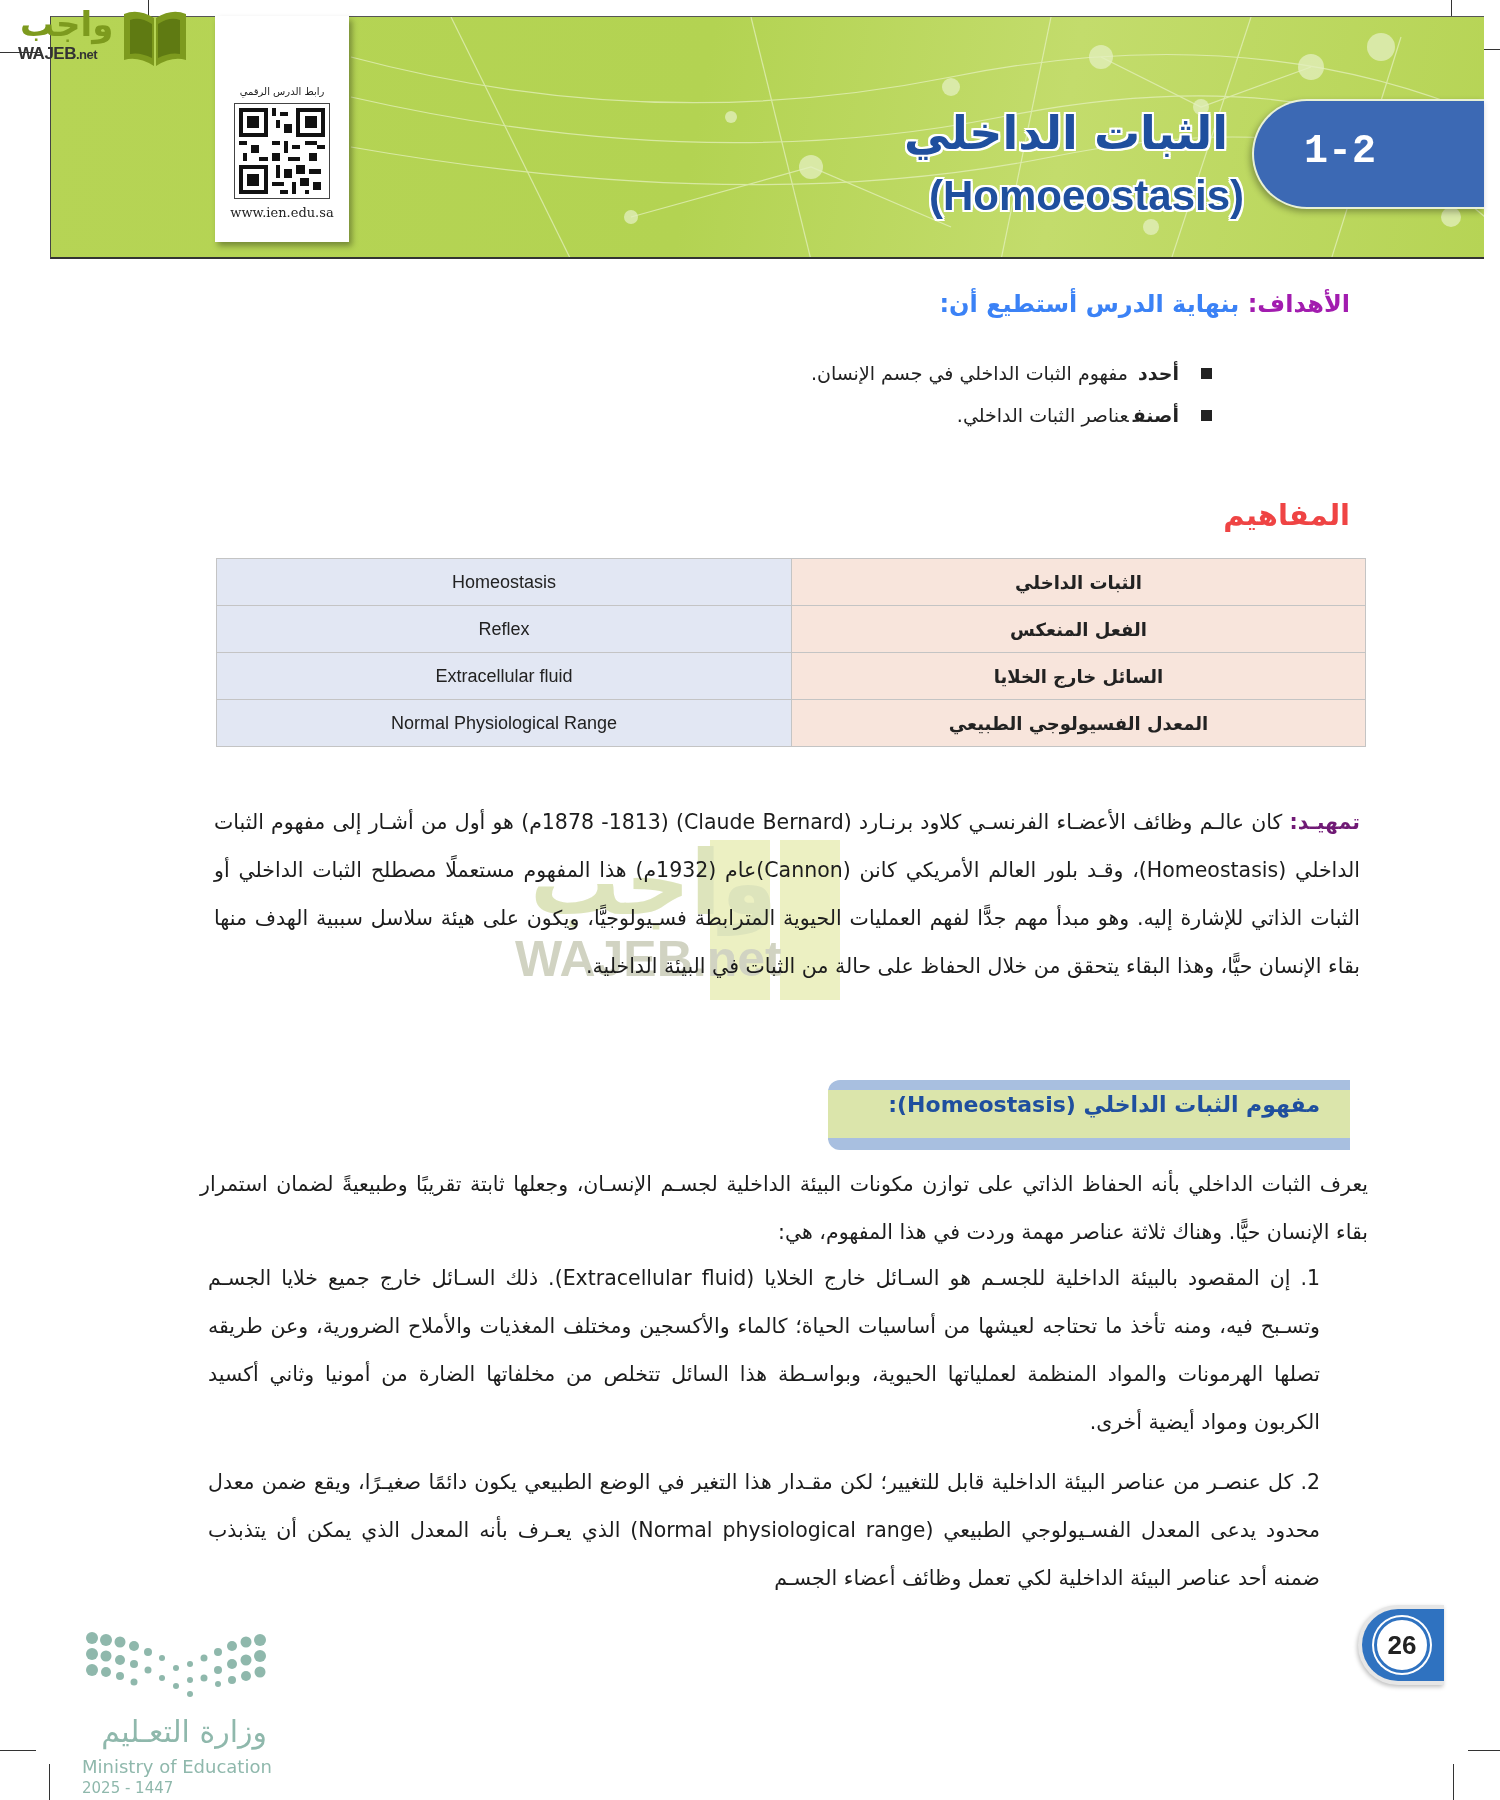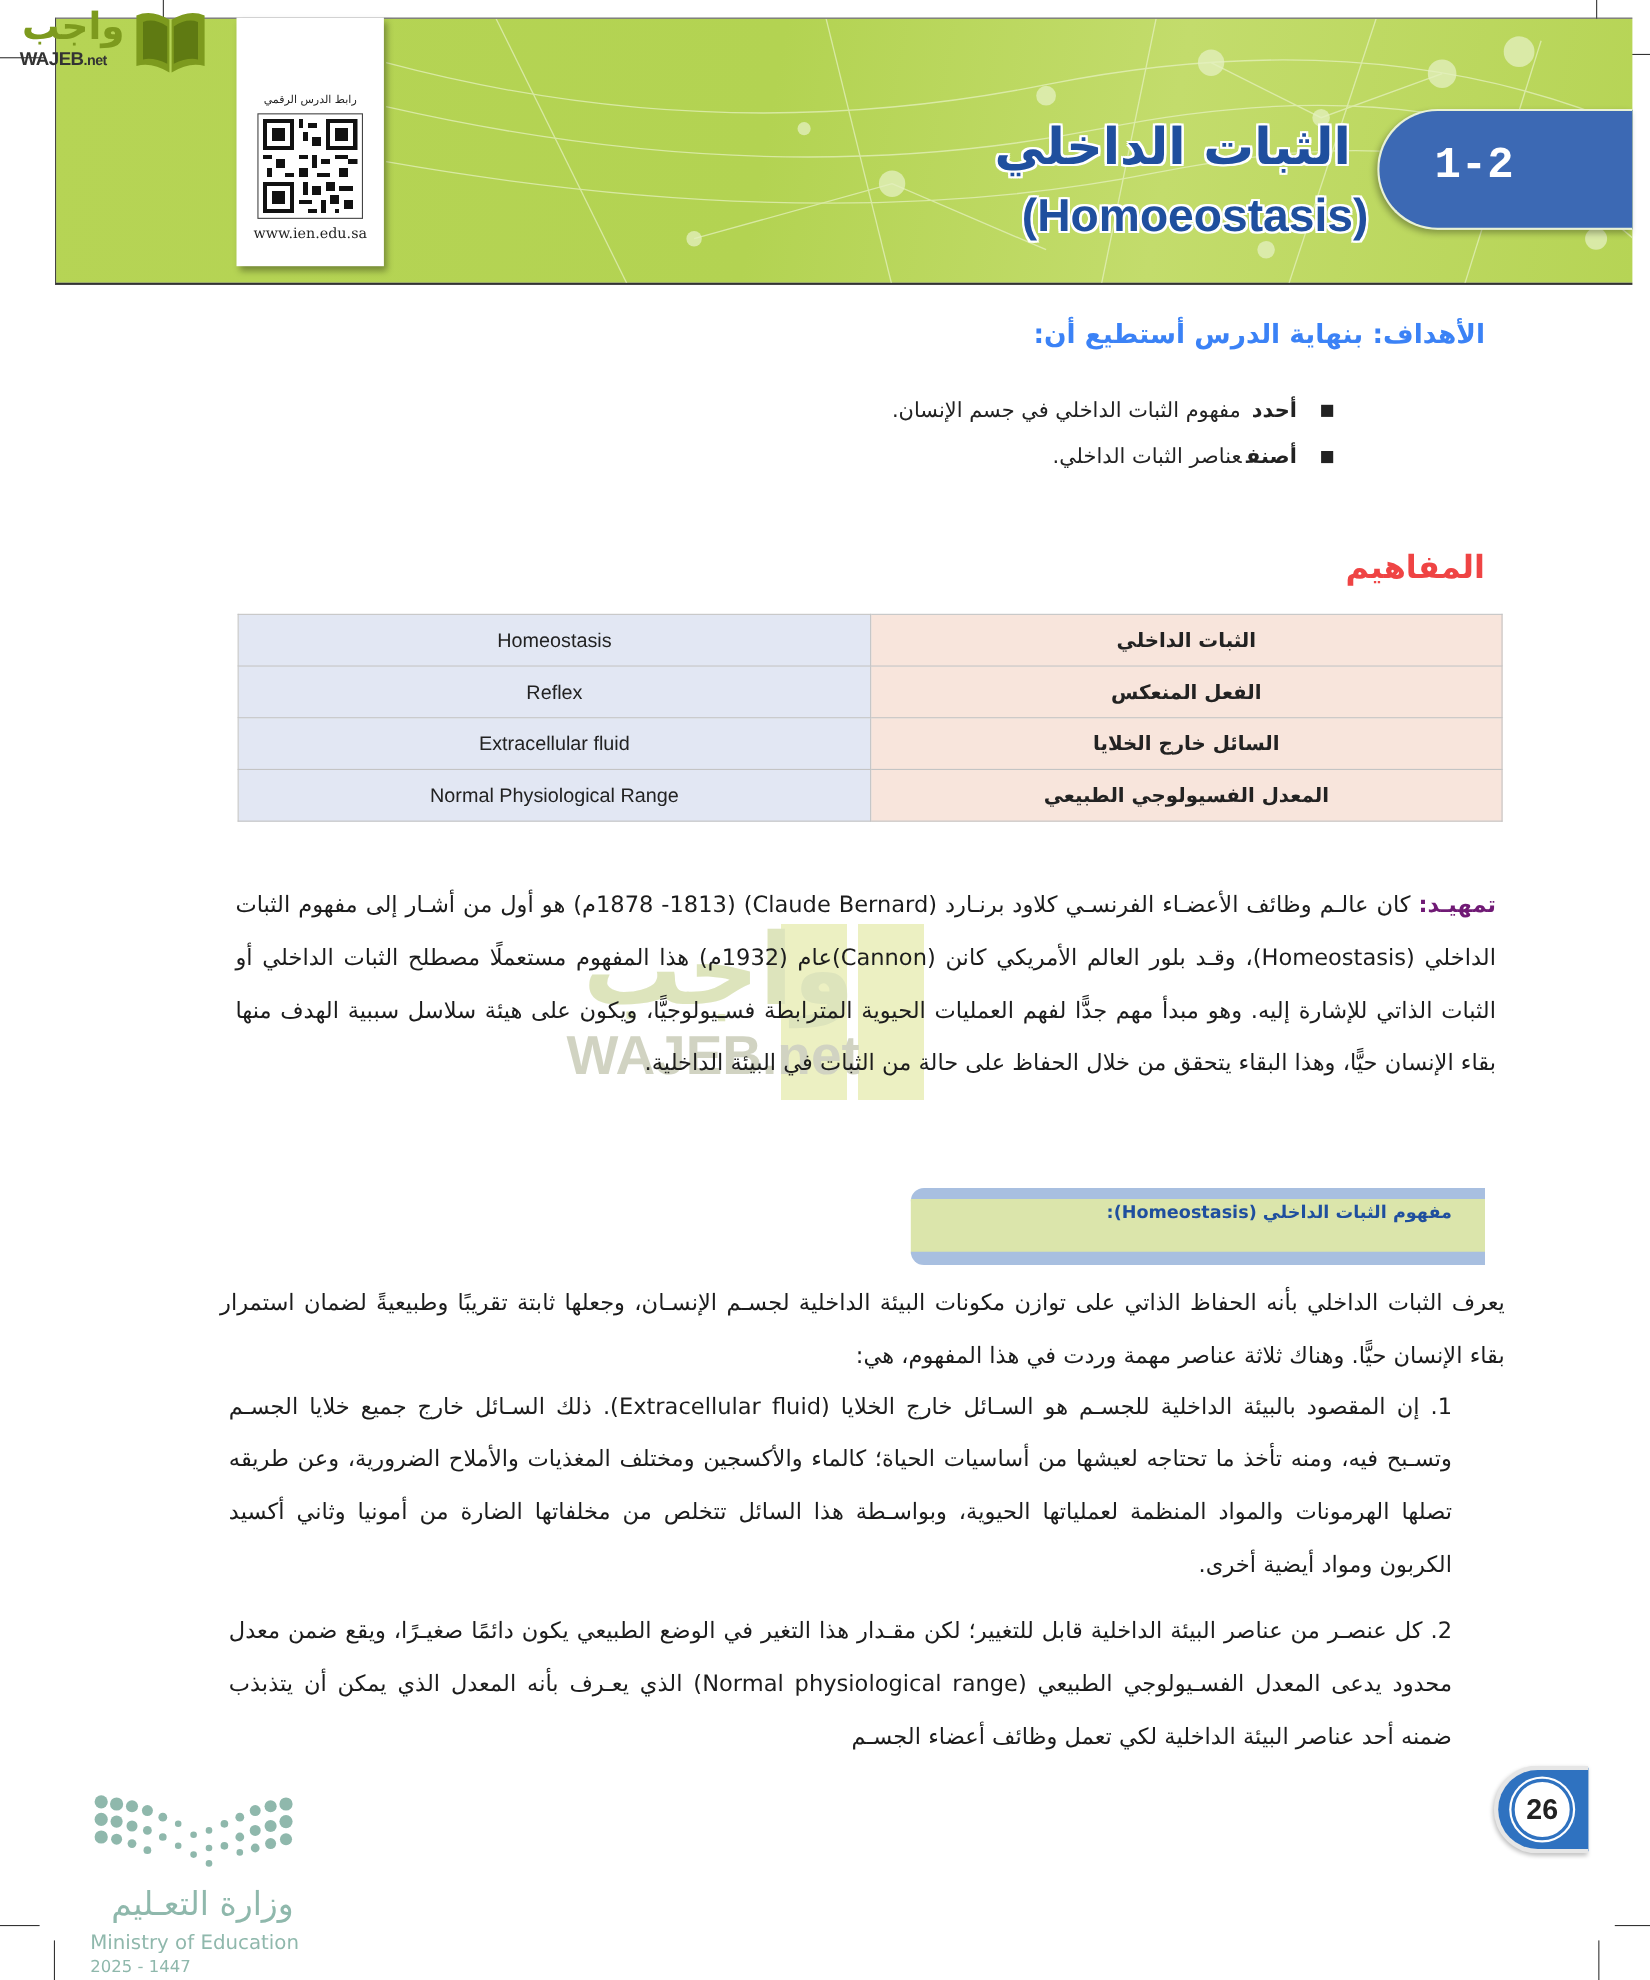--- a/index.html
+++ b/index.html
@@ -47,21 +47,21 @@
   }
   .title-en {
     position: absolute; right: 256px; top: 172px;
     font-family: "Liberation Sans", sans-serif; font-size: 42px; font-weight: bold; color: #1f4f9e;
     text-shadow: -2px -2px 0 #fff, 2px -2px 0 #fff, -2px 2px 0 #fff, 2px 2px 0 #fff, 0 2px 0 #fff, 0 -2px 0 #fff, 2px 0 0 #fff, -2px 0 0 #fff;
   }
 
   
   .rtl { direction: rtl; text-align: right; }
   .obj-heading { position: absolute; right: 150px; top: 290px; font-size: 24px; font-weight: bold; }
-  .obj-label { color: #3b82f6; }
+  .obj-label { color: #a21caf; }
   .obj-text { color: #3b82f6; margin-top: 16px; }
   .obj-list { position: absolute; right: 288px; top: 352px; list-style: none; }
   .obj-list li { font-size: 19px; line-height: 42px; color: #222; display: flex; flex-direction: row; align-items: center; gap: 10px; }
   .bullet { display: inline-block; width: 11px; height: 11px; background: #222; margin-left: 12px; }
   .obj-list b { font-weight: bold; margin-left: 4px; }
 
   .concepts-title { position: absolute; right: 150px; top: 498px; font-size: 29px; font-weight: bold; color: #ef4444; }
 
   table.concepts {
     position: absolute; left: 216px; top: 558px; width: 1150px; border-collapse: collapse;
@@ -78,21 +78,21 @@
   }
   .intro { left: 214px; top: 798px; width: 1146px; }
   .intro-label { color: #701a75; font-weight: bold; }
 
   .section-banner {
     position: absolute; left: 828px; top: 1080px; width: 522px; height: 70px;
   }
   .section-banner .stripe-top { position: absolute; left: 0; top: 0; width: 100%; height: 12px; background: #a8bfe0; border-radius: 12px 0 0 0; }
   .section-banner .stripe-bot { position: absolute; left: 0; bottom: 0; width: 100%; height: 12px; background: #a8bfe0; border-radius: 0 0 0 12px; }
   .section-banner .body { position: absolute; left: 0; top: 10px; width: 100%; height: 50px; background: #dbe5ab; }
-  .section-title { position: absolute; right: 30px; top: 12px; direction: rtl; font-size: 16px; font-weight: bold; color: #1f4f9e; }
+  .section-title { position: absolute; right: 30px; top: 12px; direction: rtl; font-size: 22px; font-weight: bold; color: #1f4f9e; }
 
   .defn { left: 200px; top: 1160px; width: 1168px; }
   .item { left: 208px; width: 1112px; }
   .item1 { top: 1254px; }
   .item2 { top: 1458px; }
 
   
   .watermark { position: absolute; left: 510px; top: 830px; width: 360px; height: 170px; opacity: 0.45; pointer-events: none; }
   .wm-ar { position: absolute; left: 20px; top: 0; font-size: 90px; font-weight: bold; color: #b5c46d; direction: rtl; }
   .wm-en { position: absolute; left: 5px; top: 100px; font-size: 50px; font-weight: bold; color: #9aa07a; font-family: "Liberation Sans", sans-serif; }

